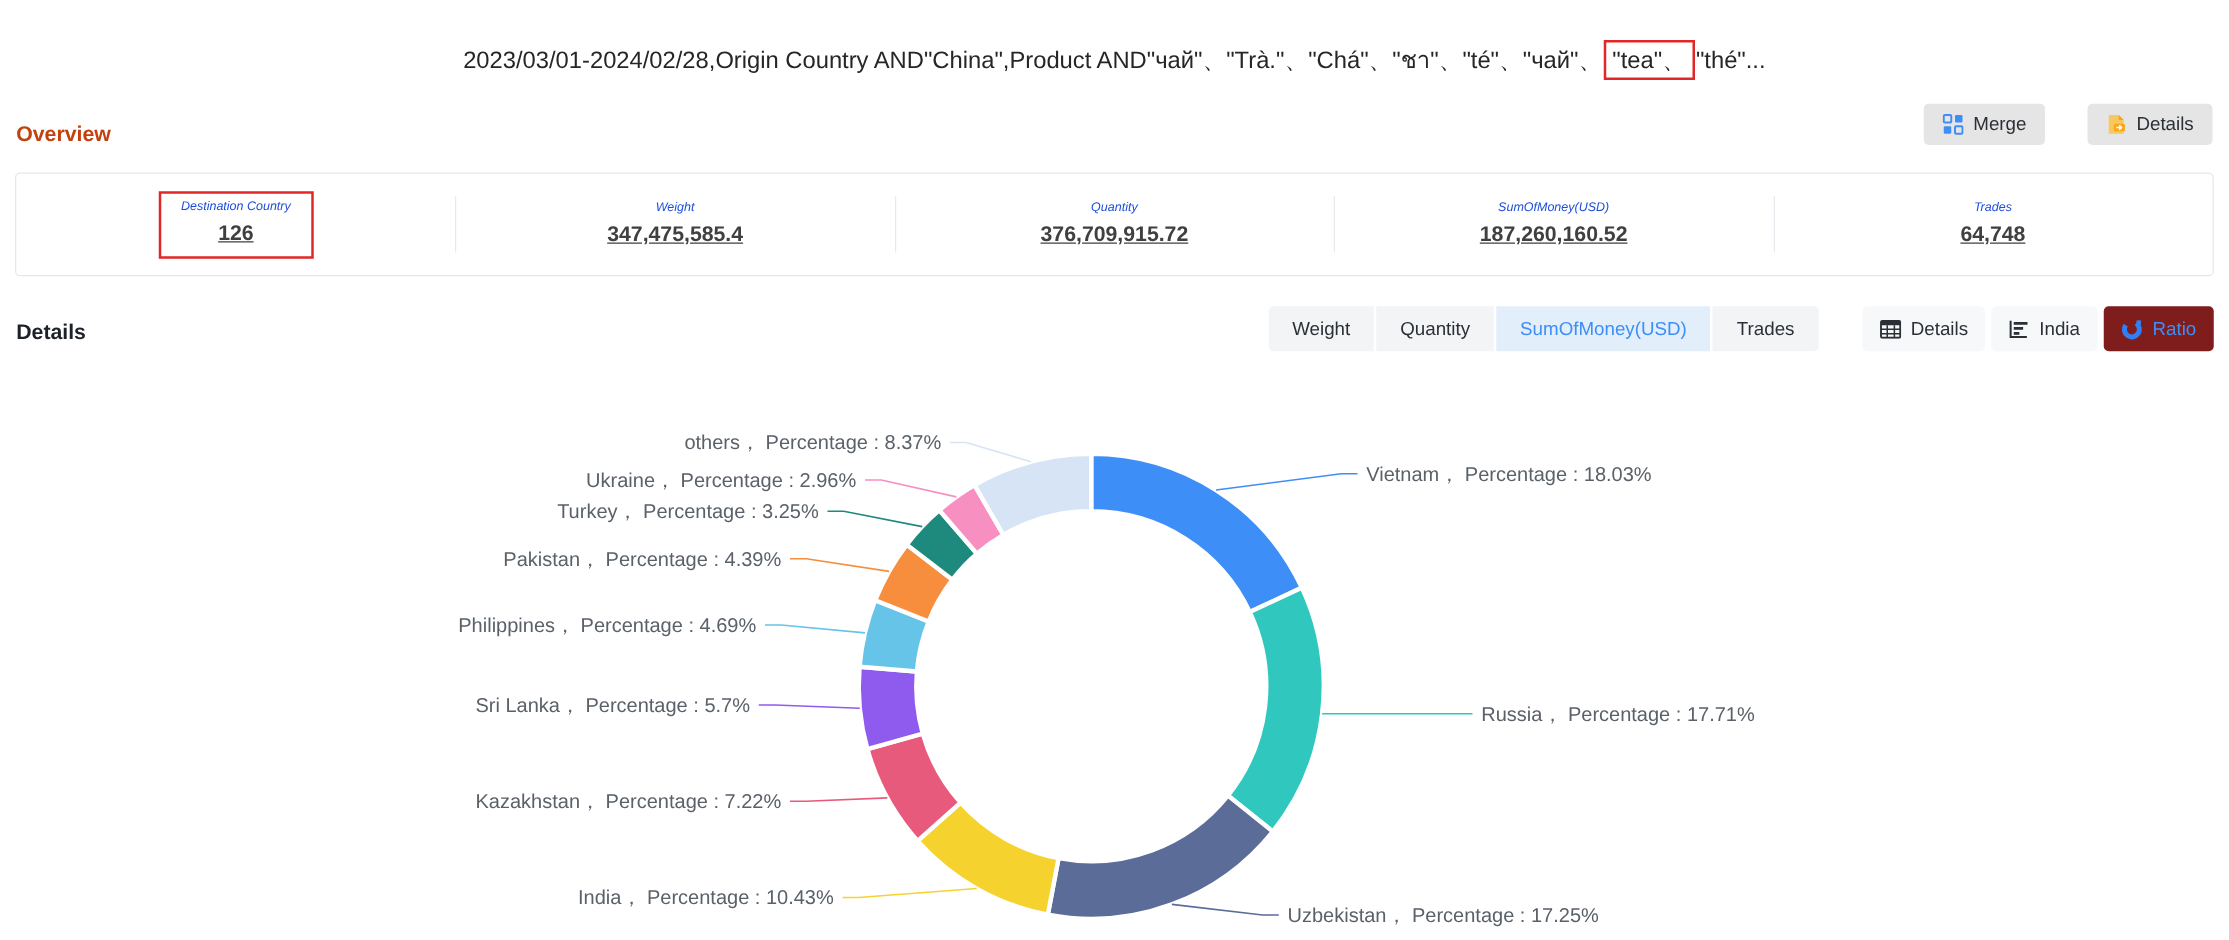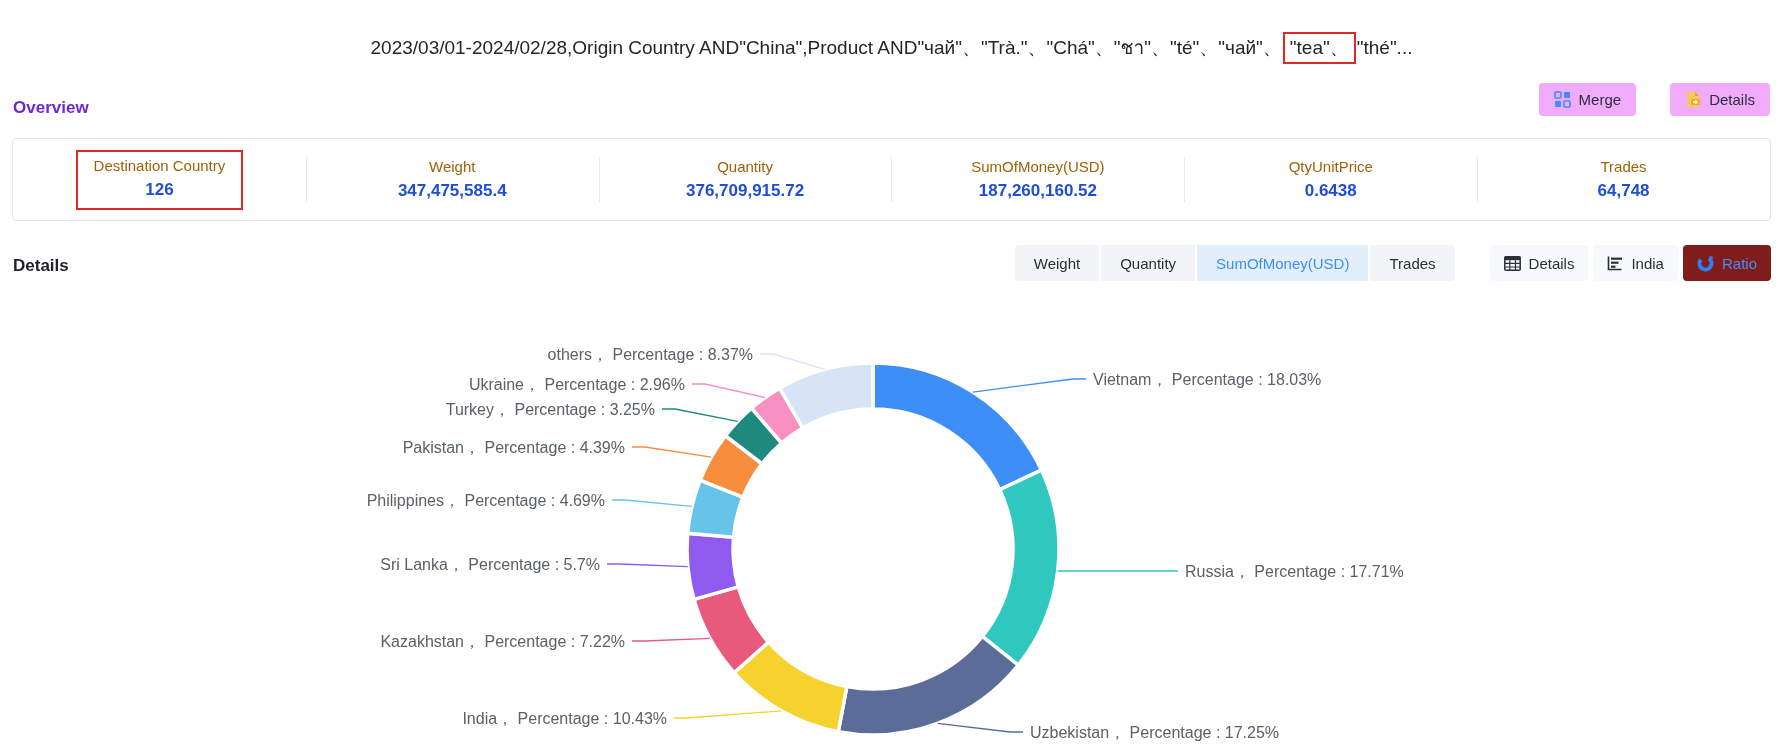--- a/index.html
+++ b/index.html
@@ -6,36 +6,36 @@
   html,body { width:1783px; height:752px; background:#fff; overflow:hidden;
               font-family:"Liberation Sans", sans-serif; }
   .page { position:relative; width:1783px; height:752px; }
 
   
   .title-row { position:absolute; top:16px; left:0; width:100%; text-align:center;
                font-size:19px; color:#262626;margin-top:16px; }
   .hl-box { display:inline-block; border:2px solid #e12727; padding:1px 5px; margin:0 1px; }
 
   
-  .overview-heading { position:absolute; top:98px; left:13px; font-size:17px; font-weight:bold; color:#6d28d9; }
+  .overview-heading { position:absolute; top:98px; left:13px; font-size:17px; font-weight:bold; color:#c2410c; }
   .top-btns { position:absolute; top:83px; right:13px; display:flex; gap:34px; }
-  .soft-btn { display:flex; align-items:center; gap:8px; background:#f0abfc; border:none;
+  .soft-btn { display:flex; align-items:center; gap:8px; background:#e5e5e5; border:none;
               border-radius:4px; padding:8px 15px; font-size:15px; color:#2b2f36; cursor:pointer;
               font-family:"Liberation Sans", sans-serif; }
 
   
   .stats-card { position:absolute; top:138px; left:12px; right:12px; height:83px;
                 background:#fff; border:1px solid #e4e7ed; border-radius:4px;
                 display:flex; align-items:stretch; }
   .stat-cell { flex:1 1 0; display:flex; flex-direction:column; align-items:center;
                justify-content:center; gap:6px; position:relative; }
   .stat-cell + .stat-cell::before { content:""; position:absolute; left:0; top:18px; bottom:18px;
                width:1px; background:#e7e9ee; }
-  .stat-label { font-size:15px; color:#a16207; }
-  .stat-value { font-size:17px; font-weight:bold; color:#1d4ed8; }
+  .stat-label { font-size:10px; color:#1d4ed8;font-style:italic; }
+  .stat-value { font-size:17px; font-weight:bold; color:#404040;text-decoration:underline; }
   .stat-redbox { border:2px solid #e12727; padding:5px 16px 8px; display:flex;
                  flex-direction:column; align-items:center; gap:6px; }
 
   
   .details-heading { position:absolute; top:256px; left:13px; font-size:17px; font-weight:bold; color:#1d2129; }
   .details-controls { position:absolute; top:245px; right:12px; display:flex; align-items:center; }
   .seg-group { display:flex; gap:2px; }
   .seg { height:36px; display:flex; align-items:center; gap:7px; padding:0 19px;
          background:#f3f4f6; font-size:15px; color:#2b2f36; cursor:pointer; border:none;
          font-family:"Liberation Sans", sans-serif; }
@@ -136,24 +136,20 @@
     </div>
     <div class="stat-cell">
       <div class="stat-label">Quantity</div>
       <div class="stat-value">376,709,915.72</div>
     </div>
     <div class="stat-cell">
       <div class="stat-label">SumOfMoney(USD)</div>
       <div class="stat-value">187,260,160.52</div>
     </div>
     <div class="stat-cell">
-      <div class="stat-label">QtyUnitPrice</div>
-      <div class="stat-value">0.6438</div>
-    </div>
-    <div class="stat-cell">
       <div class="stat-label">Trades</div>
       <div class="stat-value">64,748</div>
     </div>
   </div>
 
   <div class="details-heading">Details</div>
   <div class="details-controls">
     <div class="seg-group">
       <button class="seg">Weight</button>
       <button class="seg">Quantity</button>

